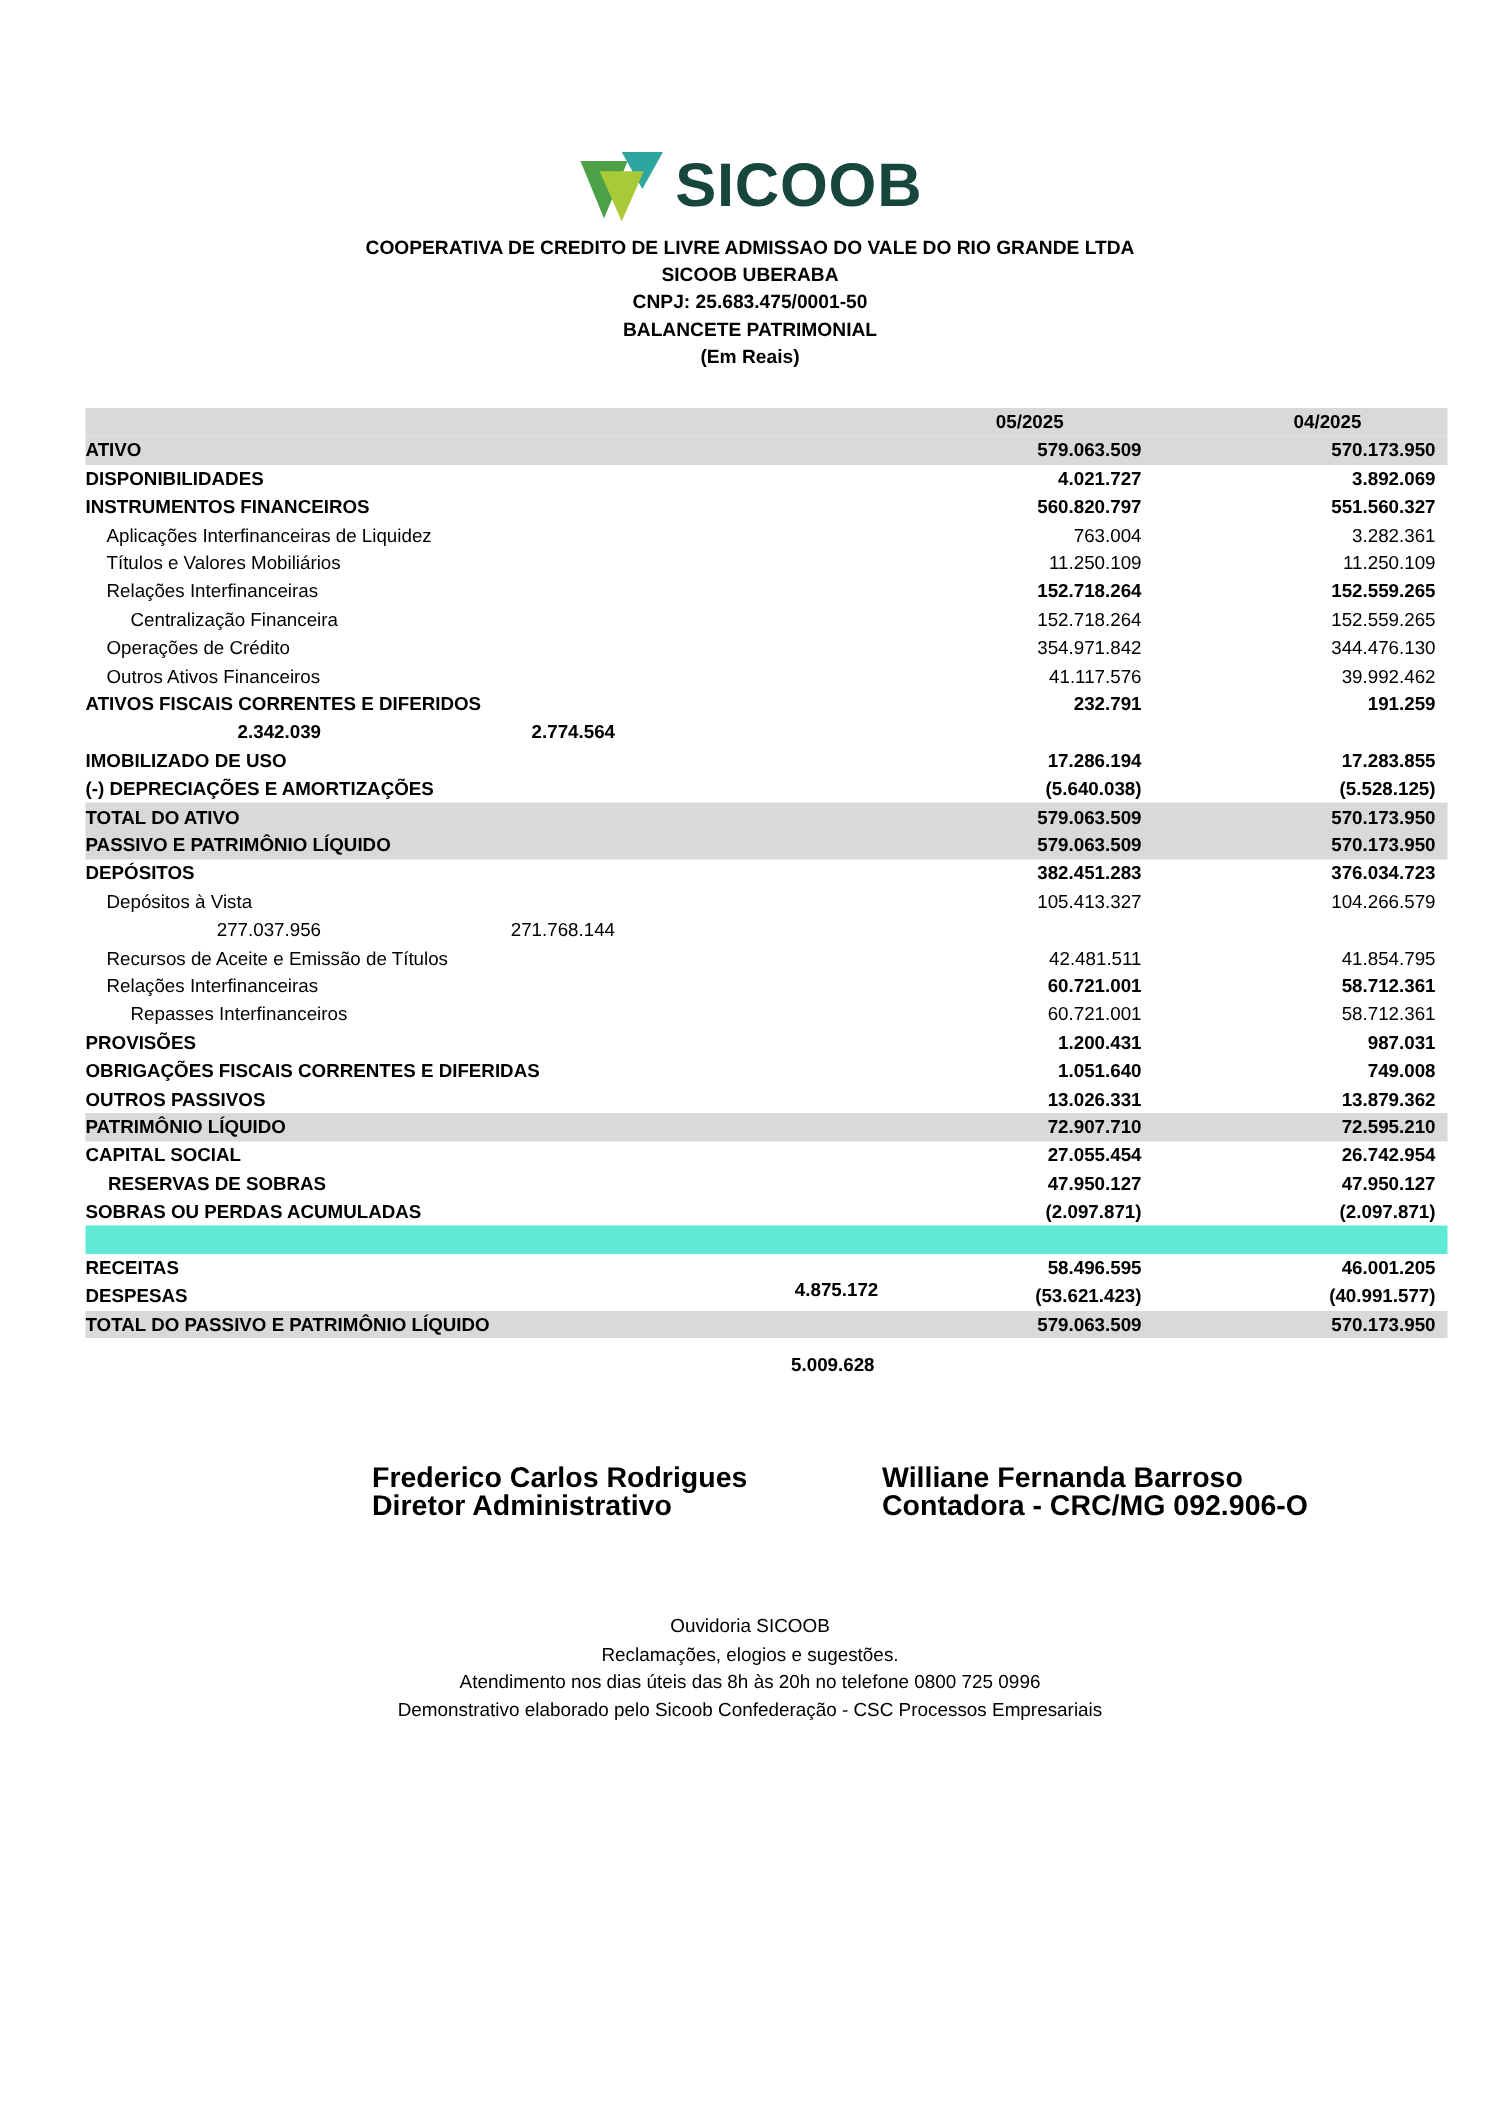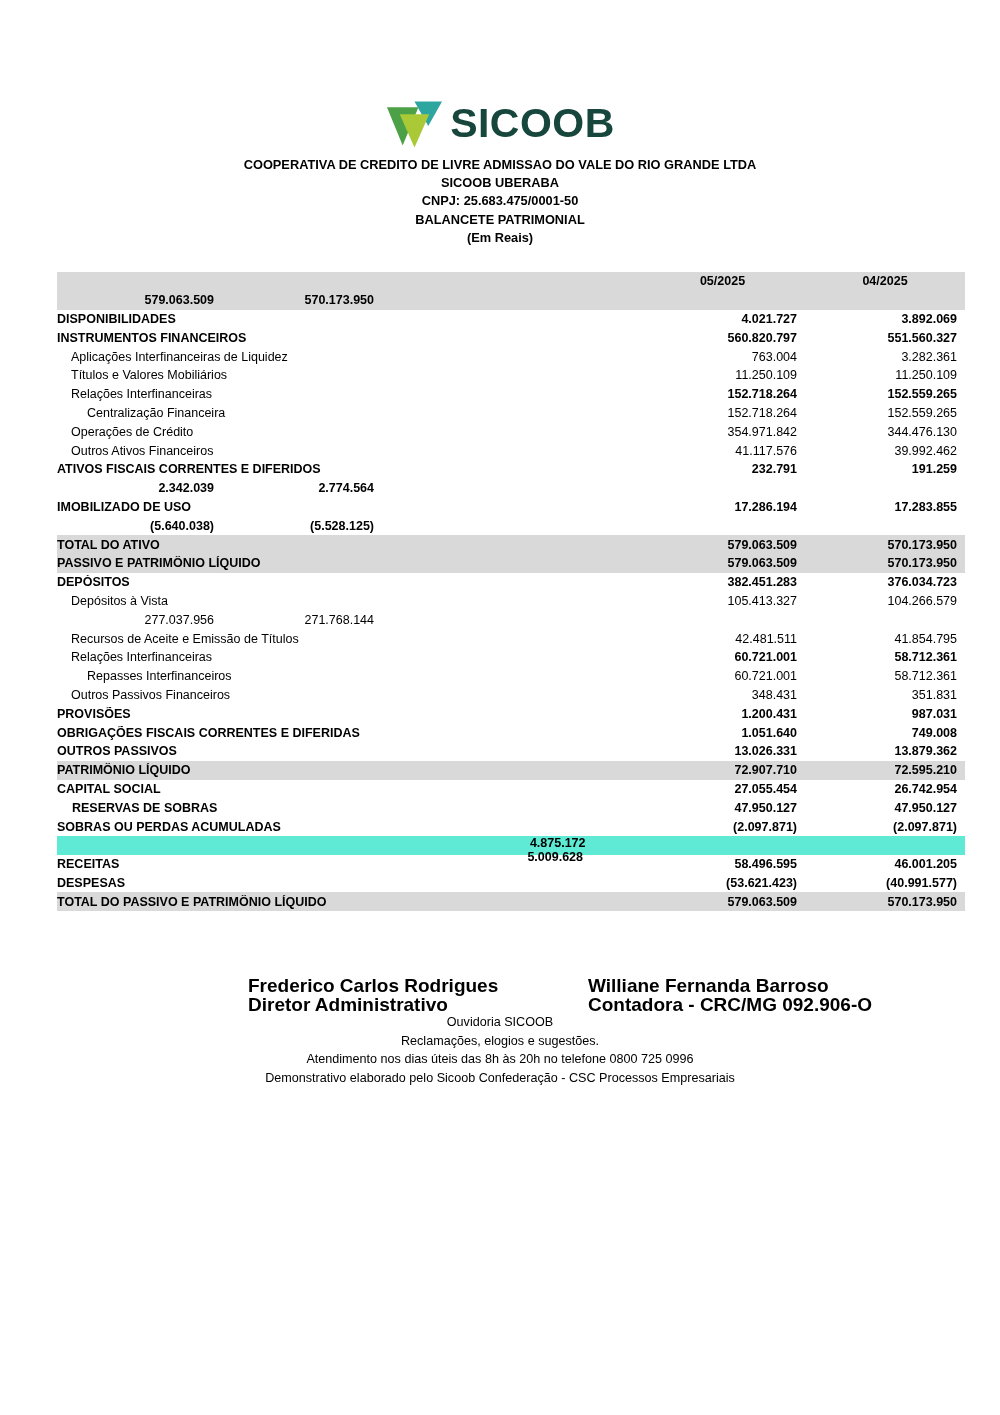--- a/index.html
+++ b/index.html
@@ -28,41 +28,41 @@
     position:absolute; top:156px; left:0; width:1000px;
     text-align:center; font-weight:bold; font-size:12.8px; line-height:18.2px;
   }
 
   
   .bal-table {
     position:absolute; top:272px; left:57px; width:908px;
     font-size:12.5px;
   }
   .row {
-    display:flex; align-items:center; height:18.8px;
+    display:flex; align-items:center; height:18.8px;gap:36px;
   }
   .row .lbl { flex:1; white-space:nowrap; overflow:hidden; }
   .row .v  { width:165px; text-align:right; padding-right:8px; box-sizing:border-box; white-space:nowrap; }
   .row .v2 { width:160px; }
   .row.hdr .v { text-align:center; font-weight:bold; padding-right:0; }
   .b-both .lbl, .b-both .v { font-weight:bold; }
   .b-values .v { font-weight:bold; }
 
   
   .sig {
     position:absolute; top:977px;
     font-weight:bold; font-size:19px; line-height:18.6px;
     white-space:nowrap;
   }
   .sig.left  { left:248px; }
   .sig.right { left:588px; }
 
   
   .footer {
-    position:absolute; top:1013px; left:0; width:1000px;
+    position:absolute; top:1075px; left:0; width:1000px;
     text-align:center; font-size:12.6px; line-height:18.6px;
   }
 </style>
 </head>
 <body>
 
 <div class="logo-row">
   <span>
     <svg width="57" height="50" viewBox="0 0 58 50" xmlns="http://www.w3.org/2000/svg">
       <polygon id="tri-left" points="2,9 34,9 18,48" fill="#4ca147"></polygon>
@@ -82,20 +82,21 @@
 </div>
 
 <div class="bal-table" id="bal-table">
   <div class="row hdr" id="hdr-row" style="background: rgb(217, 217, 217);">
     <div class="lbl"></div>
     <div class="v">05/2025</div>
     <div class="v v2">04/2025</div>
   </div>
 
 <div class="row b-both" style="background: rgb(217, 217, 217);">
+      <div class="lbl" style="padding-left: 0px;">ATIVO</div>
       <div class="v">579.063.509</div>
       <div class="v v2">570.173.950</div>
     </div>
     <div class="row b-both">
       <div class="lbl" style="padding-left: 0px;">DISPONIBILIDADES</div>
       <div class="v">4.021.727</div>
       <div class="v v2">3.892.069</div>
     </div>
     <div class="row b-both">
       <div class="lbl" style="padding-left: 0px;">INSTRUMENTOS FINANCEIROS</div>
@@ -140,20 +141,21 @@
     <div class="row b-both">
       <div class="v">2.342.039</div>
       <div class="v v2">2.774.564</div>
     </div>
     <div class="row b-both">
       <div class="lbl" style="padding-left: 0px;">IMOBILIZADO DE USO</div>
       <div class="v">17.286.194</div>
       <div class="v v2">17.283.855</div>
     </div>
     <div class="row b-both">
+      <div class="lbl" style="padding-left: 0px;">(-) DEPRECIAÇÕES E AMORTIZAÇÕES</div>
       <div class="v">(5.640.038)</div>
       <div class="v v2">(5.528.125)</div>
     </div>
     <div class="row b-both" style="background: rgb(217, 217, 217);">
       <div class="lbl" style="padding-left: 0px;">TOTAL DO ATIVO</div>
       <div class="v">579.063.509</div>
       <div class="v v2">570.173.950</div>
     </div>
     <div class="row b-both" style="background: rgb(217, 217, 217);">
       <div class="lbl" style="padding-left: 0px;">PASSIVO E PATRIMÔNIO LÍQUIDO</div>
@@ -181,25 +183,20 @@
     </div>
     <div class="row b-values">
       <div class="lbl" style="padding-left: 14px;">Relações Interfinanceiras</div>
       <div class="v">60.721.001</div>
       <div class="v v2">58.712.361</div>
     </div>
     <div class="row ">
       <div class="lbl" style="padding-left: 30px;">Repasses Interfinanceiros</div>
       <div class="v">60.721.001</div>
       <div class="v v2">58.712.361</div>
-    </div>
-    <div class="row ">
-      <div class="lbl" style="padding-left: 14px;">Outros Passivos Financeiros</div>
-      <div class="v">348.431</div>
-      <div class="v v2">351.831</div>
     </div>
     <div class="row b-both">
       <div class="lbl" style="padding-left: 0px;">PROVISÕES</div>
       <div class="v">1.200.431</div>
       <div class="v v2">987.031</div>
     </div>
     <div class="row b-both">
       <div class="lbl" style="padding-left: 0px;">OBRIGAÇÕES FISCAIS CORRENTES E DIFERIDAS</div>
       <div class="v">1.051.640</div>
       <div class="v v2">749.008</div>

